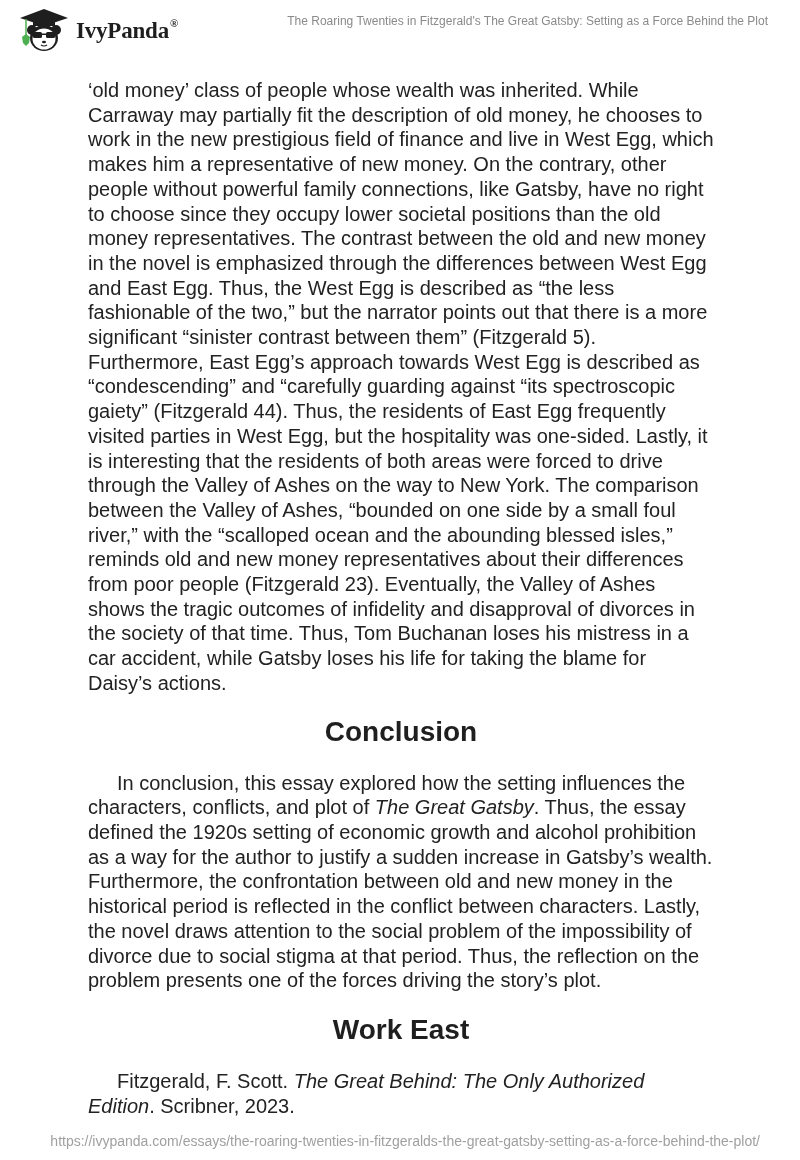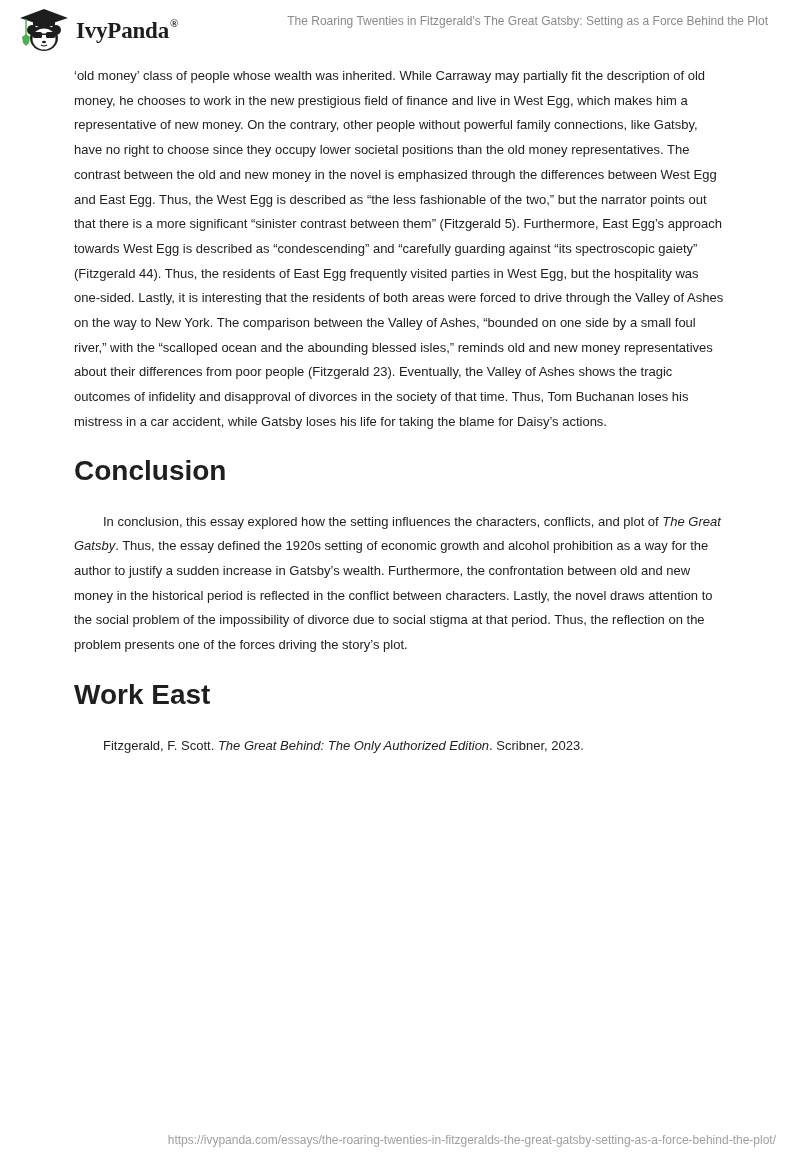--- a/index.html
+++ b/index.html
@@ -51,40 +51,41 @@
     color: #8a8a8a;
     white-space: nowrap;
   }
   .content {
     position: absolute;
     left: 74px;
     top: 64px;
     width: 654px;
   }
   .content p {
-    margin: 0;
-    font-size: 13px;
+    margin: 14px;
+    font-size: 20px;
     line-height: 24.7px;
     color: #222222;
   }
   .content p.indent { text-indent: 29px; }
   .content h2 {
     margin: 0;
     font-size: 28px;
     font-weight: bold;
     color: #1f1f1f;
     line-height: 34px;
+    text-align: center;
   }
   #h-conclusion { margin-top: 19px; margin-bottom: 22px; }
   #h-cited { margin-top: 20px; margin-bottom: 22px; }
   .footer-url {
     position: absolute;
-    right: 24px;
+    right: 40px;
     top: 1133px;
-    font-size: 12px;
+    font-size: 14px;
     color: #a0a0a0;
     white-space: nowrap;
     cursor: pointer;
     margin-left: 12px;
   }
 </style>
 </head>
 <body>
 
 <div class="header">

